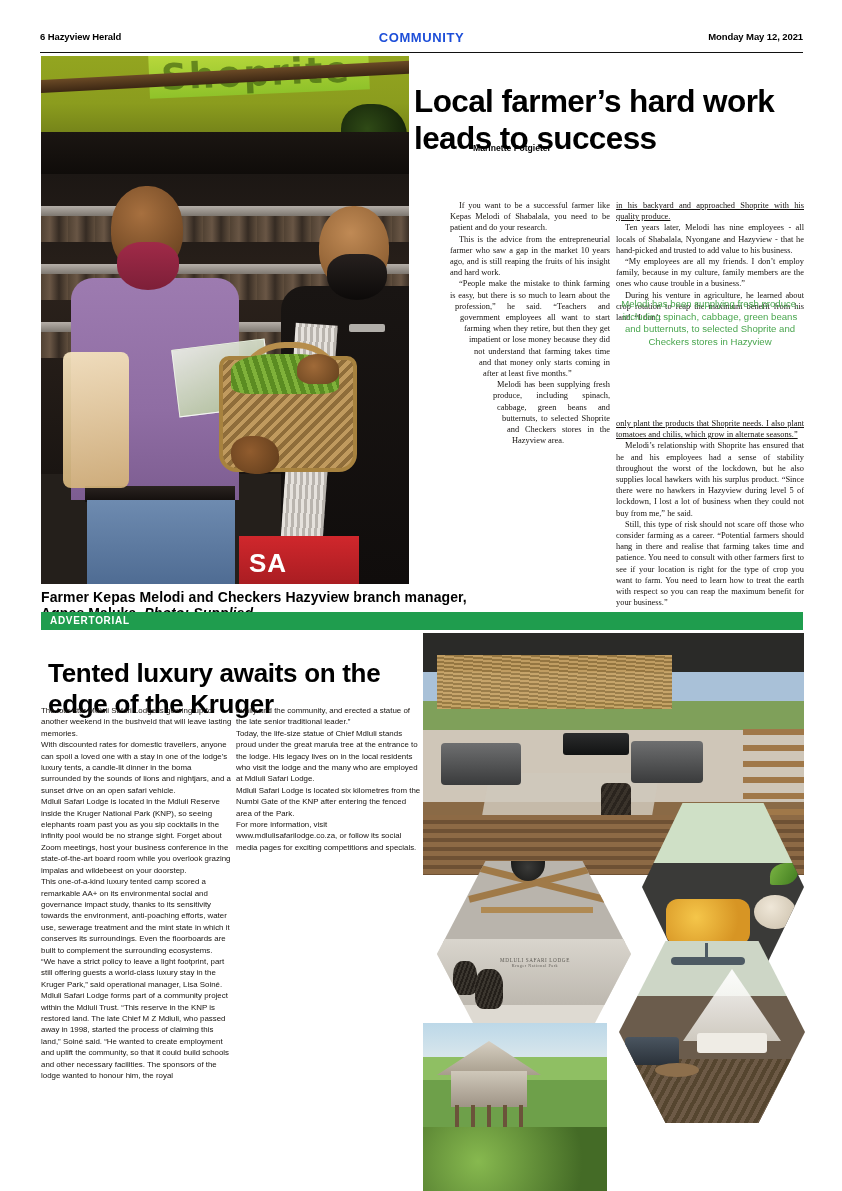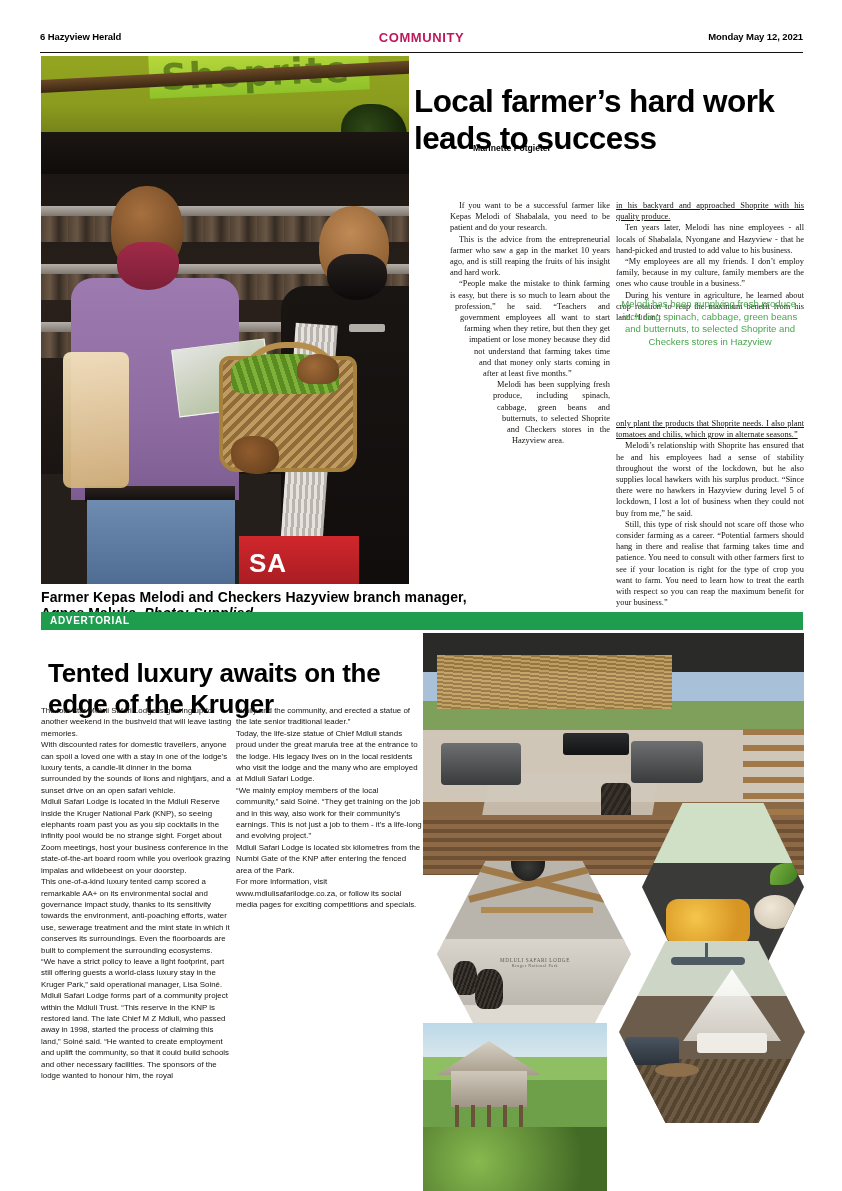--- a/index.html
+++ b/index.html
@@ -39,21 +39,21 @@
     font-weight: bold;
     letter-spacing: -0.1px;
   }
   .masthead .section {
     position: absolute;
     left: 0; right: 0; top: 0px;
     text-align: center;
     font-size: 13px;
     font-weight: bold;
     letter-spacing: 0.6px;
-    color: #be185d;
+    color: #1d4ed8;
   }
   .masthead .dateline {
     position: absolute;
     right: 0; top: 1px;
     font-size: 9.5px;
     font-weight: bold;
     letter-spacing: -0.1px;
   }
 
   
@@ -627,21 +627,20 @@
     <p>With discounted rates for domestic travellers, anyone can spoil a loved one with a stay in one of the lodge’s luxury tents, a candle-lit dinner in the boma surrounded by the sounds of lions and nightjars, and a sunset drive on an open safari vehicle.</p>
     <p>Mdluli Safari Lodge is located in the Mdluli Reserve inside the Kruger National Park (KNP), so seeing elephants roam past you as you sip cocktails in the infinity pool would be no strange sight. Forget about Zoom meetings, host your business conference in the state-of-the-art board room while you overlook grazing impalas and wildebeest on your doorstep.</p>
     <p>This one-of-a-kind luxury tented camp scored a remarkable AA+ on its environmental social and governance impact study, thanks to its sensitivity towards the environment, anti-poaching efforts, water use, sewerage treatment and the mint state in which it conserves its surroundings. Even the floorboards are built to complement the surrounding ecosystems.</p>
     <p>“We have a strict policy to leave a light footprint, part still offering guests a world-class luxury stay in the Kruger Park,” said operational manager, Lisa Soiné.</p>
     <p>Mdluli Safari Lodge forms part of a community project within the Mdluli Trust. “This reserve in the KNP is restored land. The late Chief M Z Mdluli, who passed away in 1998, started the process of claiming this land,” Soiné said. “He wanted to create employment and uplift the community, so that it could build schools and other necessary facilities. The sponsors of the lodge wanted to honour him, the royal</p>
   </div>
 
   <div class="adv-col" id="advcol2">
     <p>family and the community, and erected a statue of the late senior traditional leader.”</p>
     <p>Today, the life-size statue of Chief Mdluli stands proud under the great marula tree at the entrance to the lodge. His legacy lives on in the local residents who visit the lodge and the many who are employed at Mdluli Safari Lodge.</p>
-    <p>“We mainly employ members of the local community,” said Soiné. “They get training on the job and in this way, also work for their community’s earnings. This is not just a job to them - it’s a life-long and evolving project.”</p>
     <p>Mdluli Safari Lodge is located six kilometres from the Numbi Gate of the KNP after entering the fenced area of the Park.</p>
     <p>For more information, visit www.mdlulisafarilodge.co.za, or follow its social media pages for exciting competitions and specials.</p>
   </div>
 
   <div class="collage">
 
     <div class="rect ph-lounge">
       <div class="thatch"></div>
       <div class="rail"></div>
       <div class="sofa3"></div>

